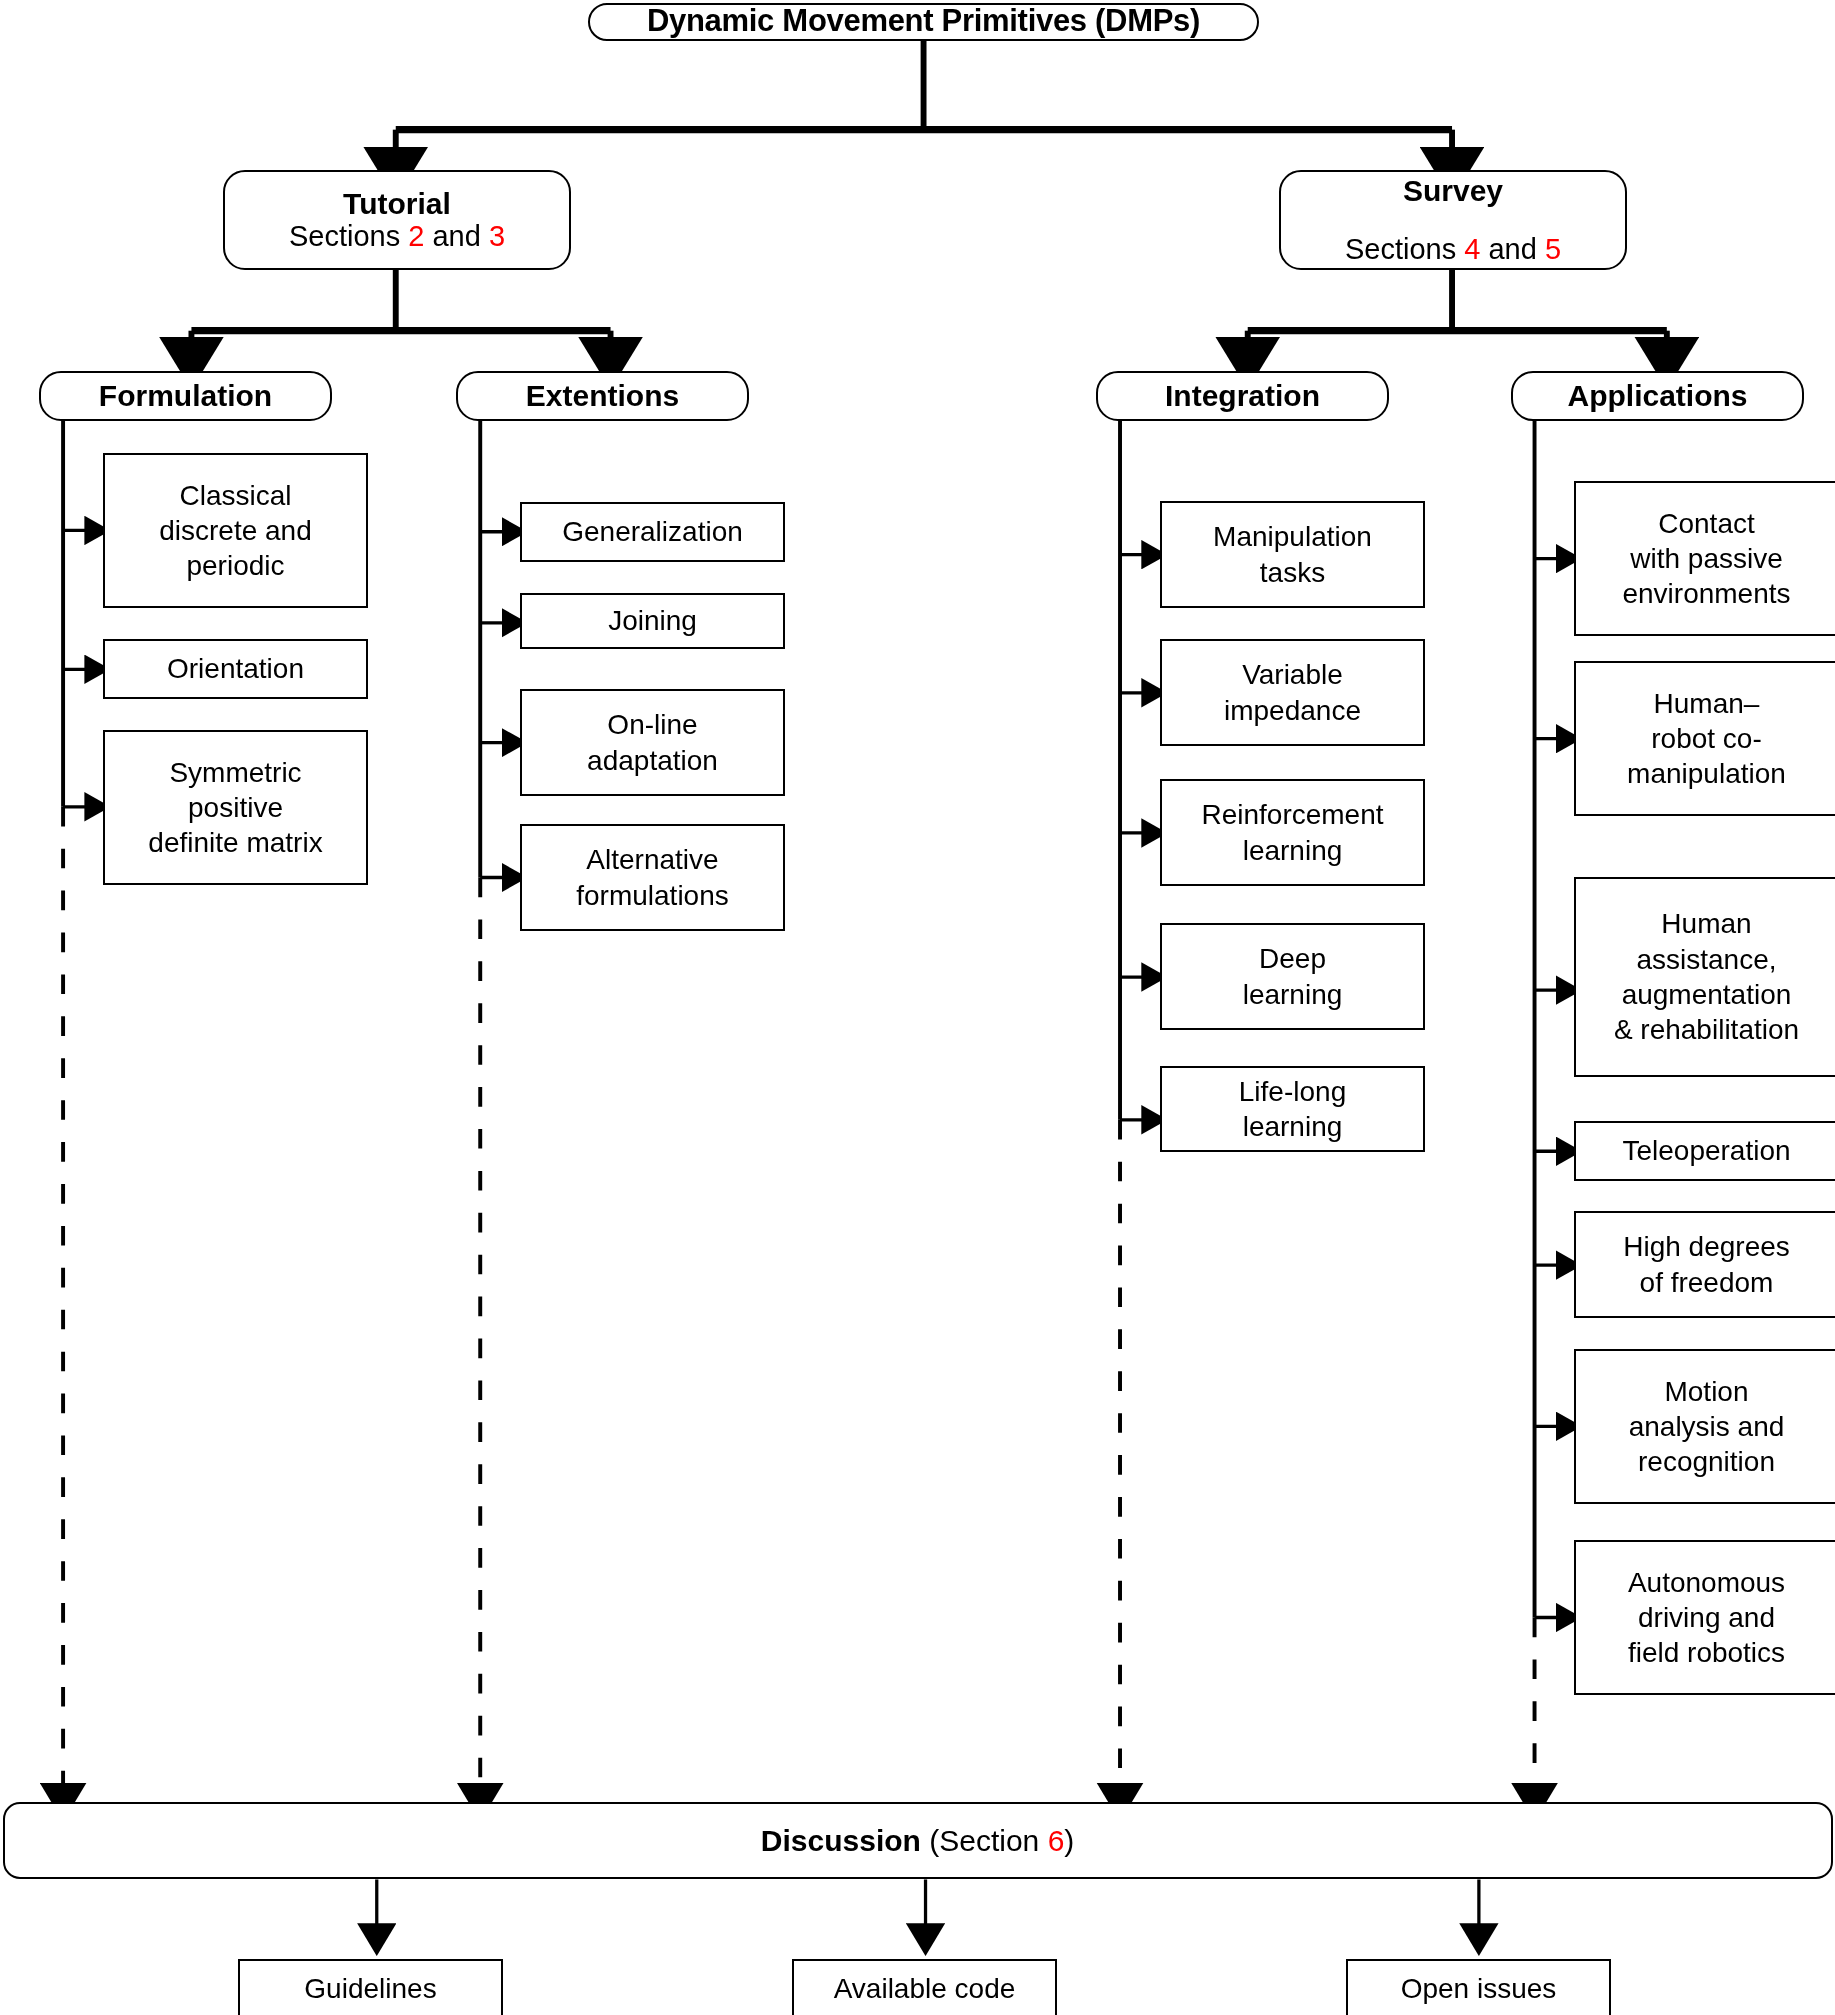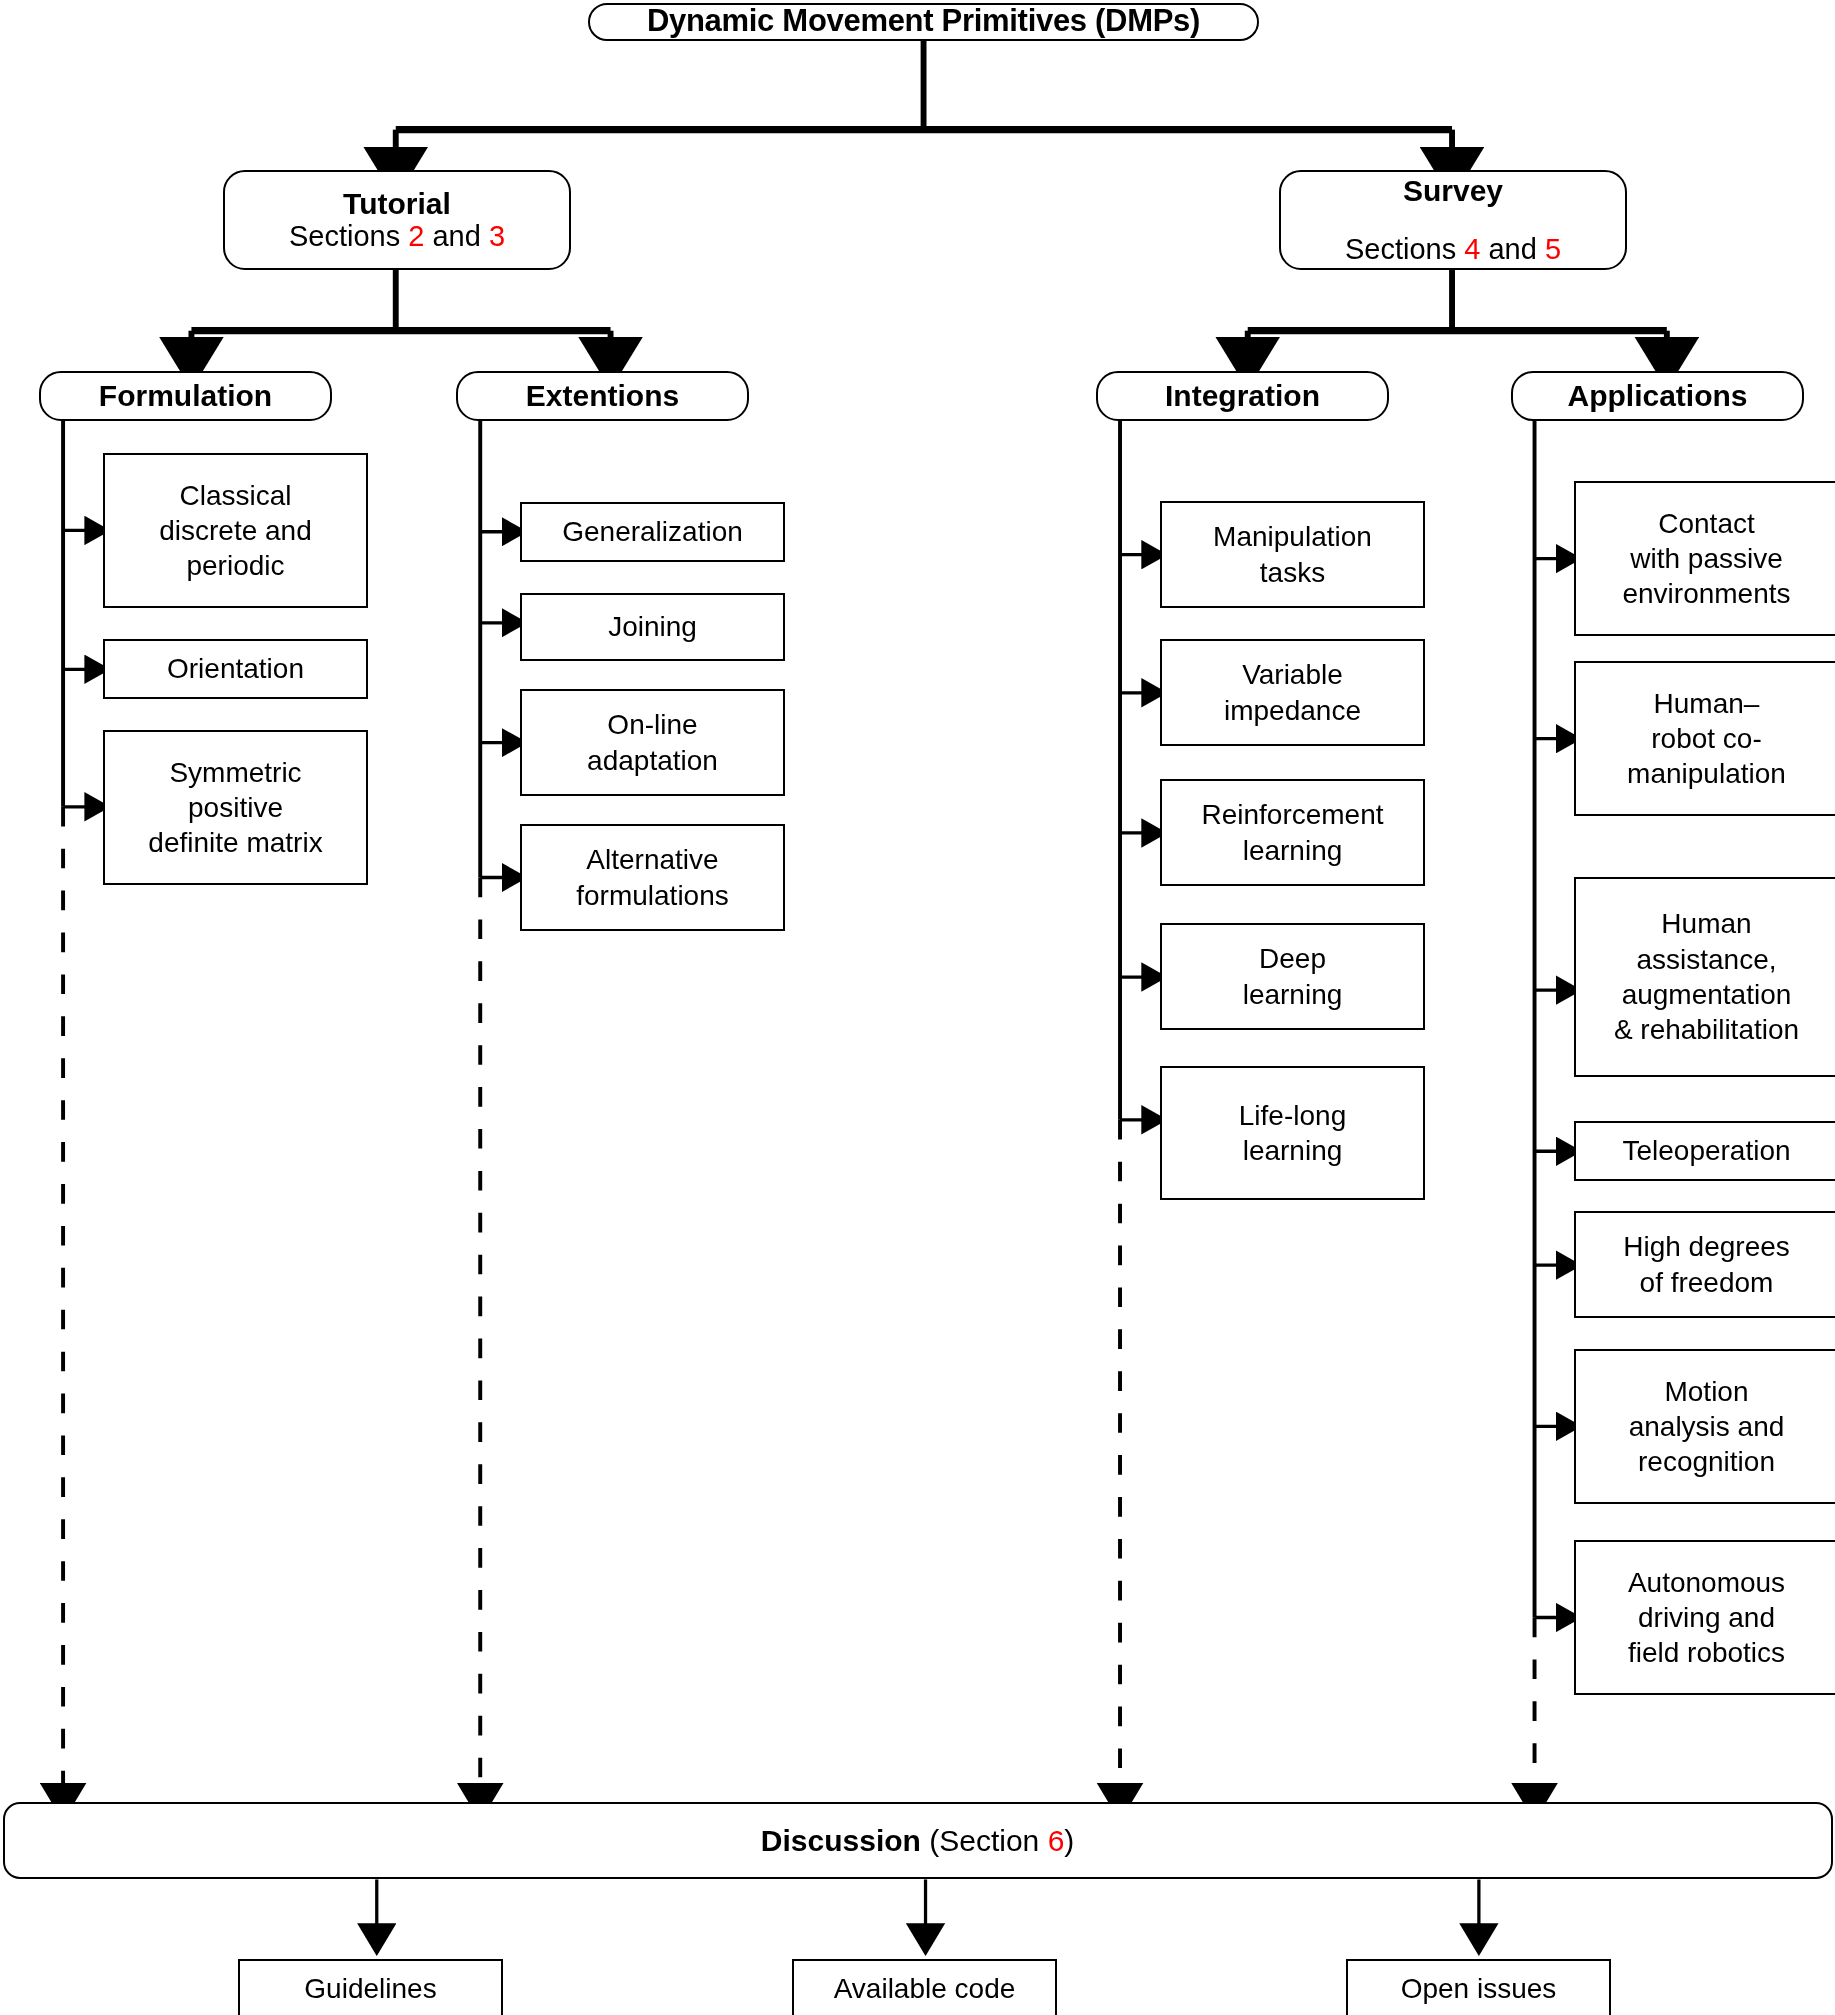--- a/index.html
+++ b/index.html
@@ -196,21 +196,21 @@
   <div class="node leaf" style="left:103px; top:453px; width:265px; height:155px;">
     <div class="leaf-text">Classical<br>discrete and<br>periodic</div>
   </div>
   <div class="node leaf" style="left:103px; top:730px; width:265px; height:155px;">
     <div class="leaf-text">Symmetric<br>positive<br>definite matrix</div>
   </div>
 
   <div class="node leaf" style="left:520px; top:502px; width:265px; height:60px;">
     <div class="leaf-text">Generalization</div>
   </div>
-  <div class="node leaf" style="left:520px; top:593px; width:265px; height:68px;">
+  <div class="node leaf" style="left:520px; top:593px; width:265px; height:56px;">
     <div class="leaf-text">Joining</div>
   </div>
   <div class="node leaf" style="left:520px; top:824px; width:265px; height:107px;">
     <div class="leaf-text">Alternative<br>formulations</div>
   </div>
   <div class="node leaf" style="left:520px; top:689px; width:265px; height:107px;">
     <div class="leaf-text">On-line<br>adaptation</div>
   </div>
 
   <div class="node leaf" style="left:1160px; top:501px; width:265px; height:107px;">
@@ -218,21 +218,21 @@
   </div>
   <div class="node leaf" style="left:1160px; top:639px; width:265px; height:107px;">
     <div class="leaf-text">Variable<br>impedance</div>
   </div>
   <div class="node leaf" style="left:1160px; top:779px; width:265px; height:107px;">
     <div class="leaf-text">Reinforcement<br>learning</div>
   </div>
   <div class="node leaf" style="left:1160px; top:923px; width:265px; height:107px;">
     <div class="leaf-text">Deep<br>learning</div>
   </div>
-  <div class="node leaf" style="left:1160px; top:1066px; width:265px; height:134px;">
+  <div class="node leaf" style="left:1160px; top:1066px; width:265px; height:86px;">
     <div class="leaf-text">Life-long<br>learning</div>
   </div>
 
   <div class="node leaf" style="left:1574px; top:481px; width:265px; height:155px;">
     <div class="leaf-text">Contact<br>with passive<br>environments</div>
   </div>
   <div class="node leaf" style="left:1574px; top:661px; width:265px; height:155px;">
     <div class="leaf-text">Human–<br>robot co-<br>manipulation</div>
   </div>
   <div class="node leaf" style="left:1574px; top:877px; width:265px; height:200px;">

